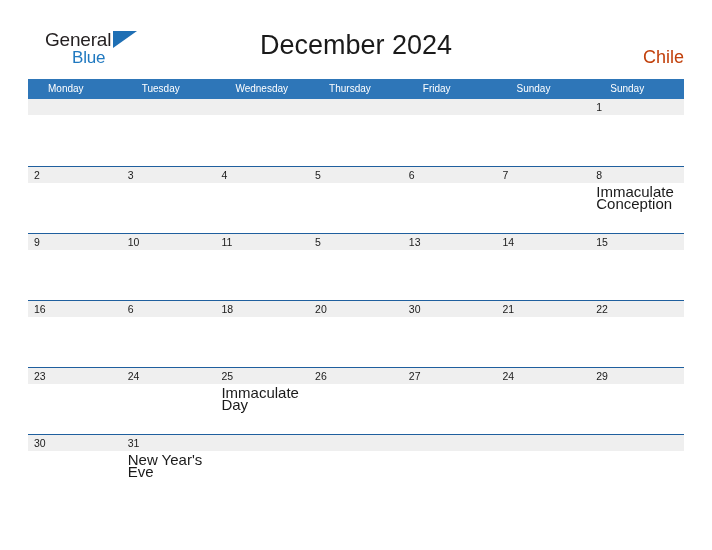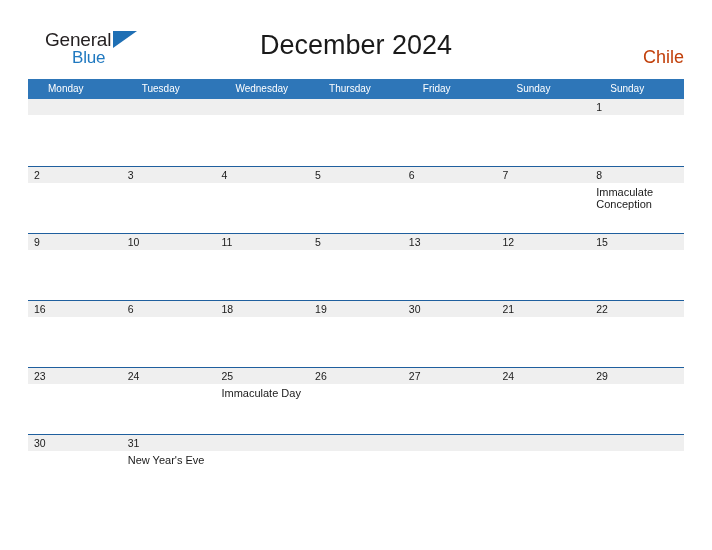--- a/index.html
+++ b/index.html
@@ -143,21 +143,21 @@
     box-sizing: border-box;
     white-space: nowrap;
     overflow: hidden;
   }
 
   .daynum-band.empty {
     color: transparent;
   }
 
   .holiday {
-    font-size: 11px;
+    font-size: 15px;
     line-height: 12.5px;
     color: #1a1a1a;
     padding: 3px 6px 0 6px;
     box-sizing: border-box;
     word-wrap: break-word;
   }
 </style>
 </head>
 <body>
 
@@ -288,21 +288,21 @@
               <div class="daynum-band">5</div>
             </div>
           </td>
           <td>
             <div class="cell">
               <div class="daynum-band">13</div>
             </div>
           </td>
           <td>
             <div class="cell">
-              <div class="daynum-band">12</div>
+              <div class="daynum-band">14</div>
             </div>
           </td>
           <td>
             <div class="cell">
               <div class="daynum-band">15</div>
             </div>
           </td>
         </tr>
         <tr class="week">
           <td>
@@ -315,21 +315,21 @@
               <div class="daynum-band">6</div>
             </div>
           </td>
           <td>
             <div class="cell">
               <div class="daynum-band">18</div>
             </div>
           </td>
           <td>
             <div class="cell">
-              <div class="daynum-band">19</div>
+              <div class="daynum-band">20</div>
             </div>
           </td>
           <td>
             <div class="cell">
               <div class="daynum-band">30</div>
             </div>
           </td>
           <td>
             <div class="cell">
               <div class="daynum-band">21</div>

